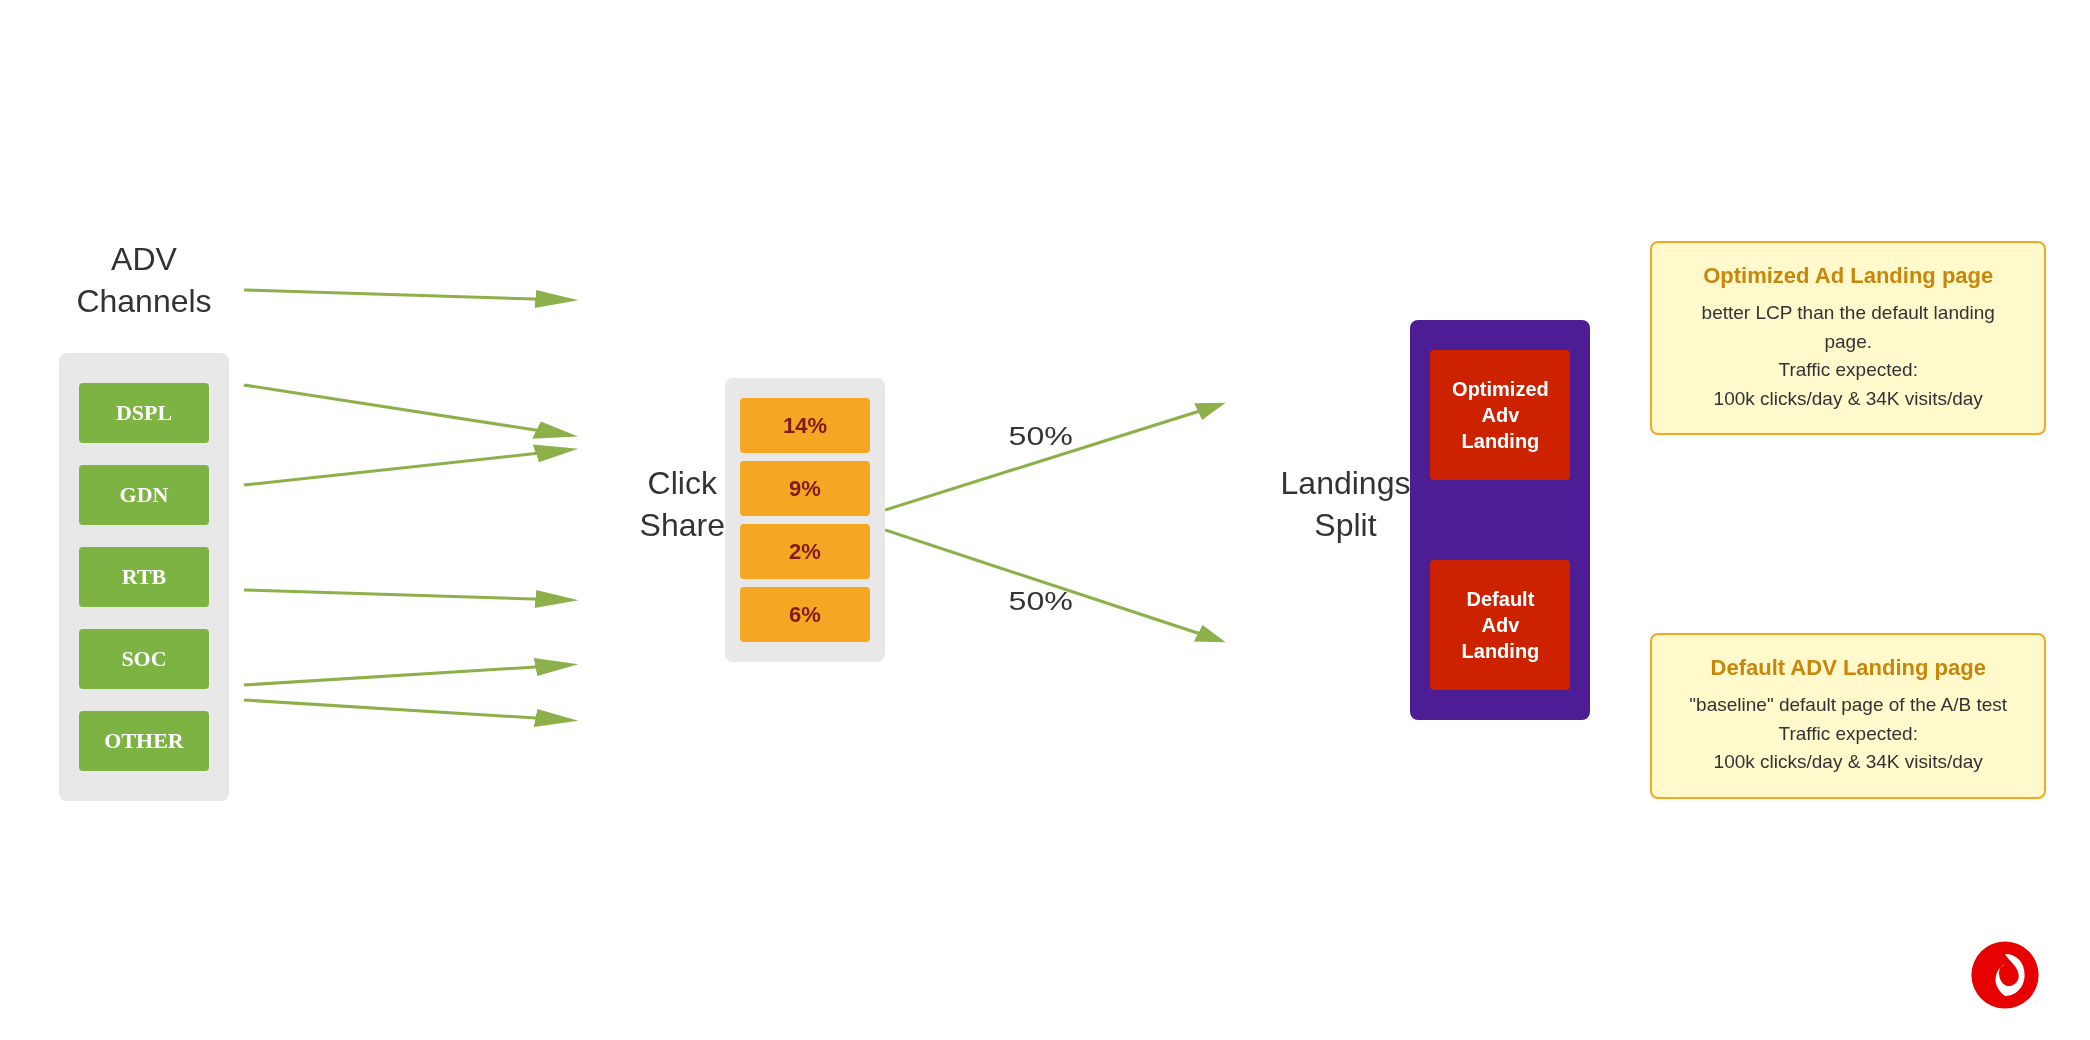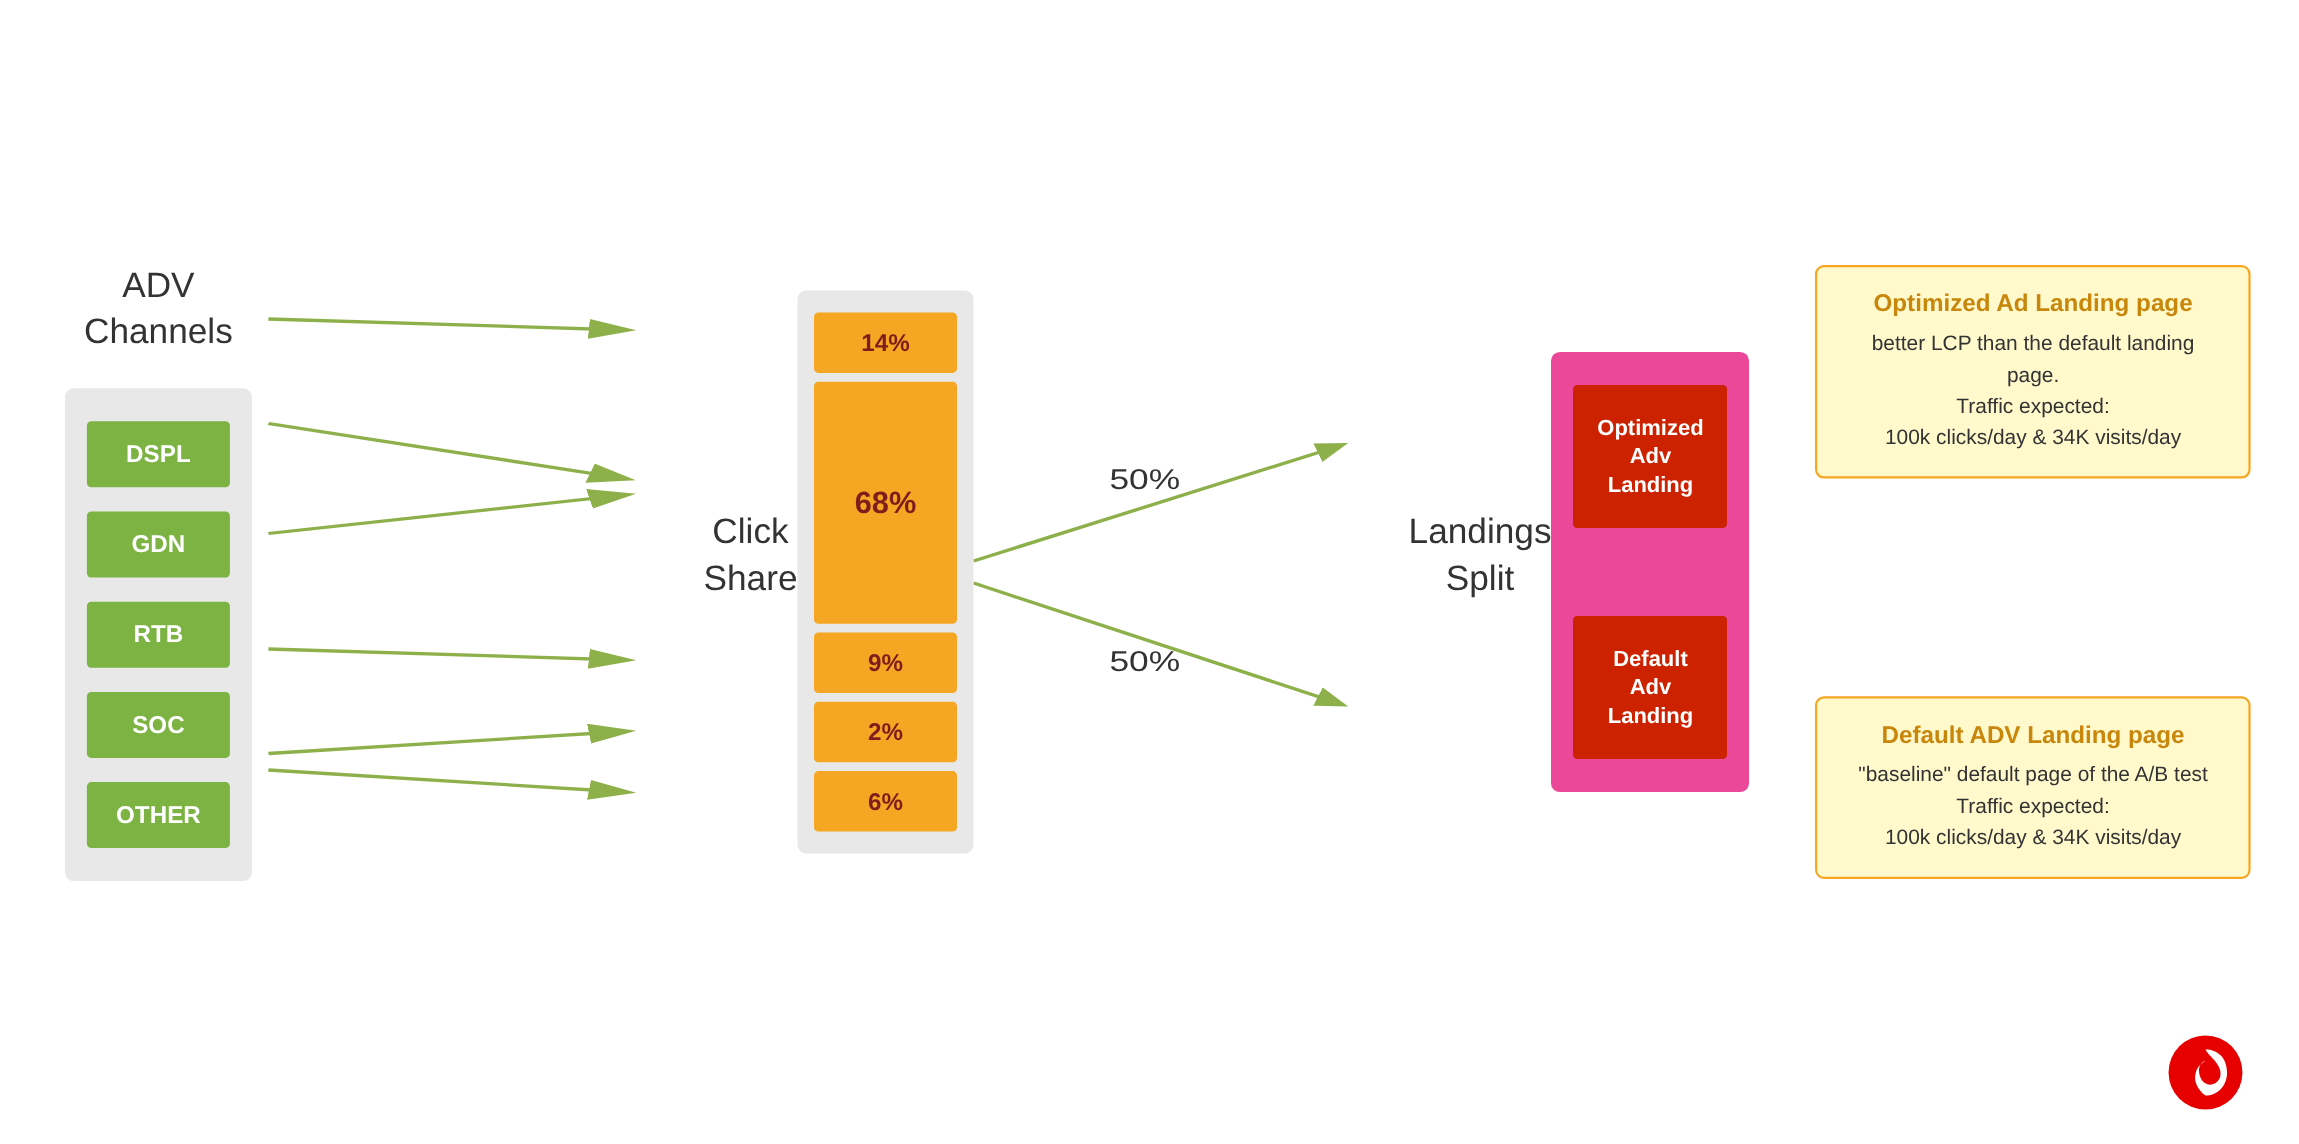--- a/index.html
+++ b/index.html
@@ -47,20 +47,21 @@
     }
 
     .col-panel {
       background: #e8e8e8;
       border-radius: 8px;
       padding: 30px 20px;
       display: flex;
       flex-direction: column;
       gap: 22px;
       align-items: center;
+      font-family: Liberation Serif, serif;
     }
 
     .channel-box {
       background: #7cb342;
       color: white;
       font-weight: bold;
       font-size: 22px;
       width: 130px;
       height: 60px;
       display: flex;
@@ -117,21 +118,21 @@
 
     
     .col-landings {
       display: flex;
       flex-direction: row;
       align-items: center;
       min-width: 200px;
     }
 
     .landings-panel {
-      background: #ec4899;
+      background: #4c1d95;
       border-radius: 8px;
       padding: 30px 20px;
       display: flex;
       flex-direction: column;
       gap: 80px;
       align-items: center;
     }
 
     .landing-box {
       background: #cc2200;
@@ -240,21 +241,20 @@
             <polygon points="0 0, 8 3, 0 6" fill="#8db04b"></polygon>
           </marker>
         </defs>
       </svg>
     </div>
 
     <div class="col-click">
       <div class="col-header">Click<br>Share</div>
       <div class="click-panel">
         <div class="share-box small">14%</div>
-        <div class="share-box large">68%</div>
         <div class="share-box small">9%</div>
         <div class="share-box small">2%</div>
         <div class="share-box small">6%</div>
       </div>
     </div>
 
     <div style="position:relative; height:560px; min-width:320px; flex:1;">
       <svg width="100%" height="100%" viewBox="0 0 320 560" preserveAspectRatio="none">
         <defs>
           <marker id="arrowhead-green2" markerWidth="8" markerHeight="8" refX="6" refY="3" orient="auto">

